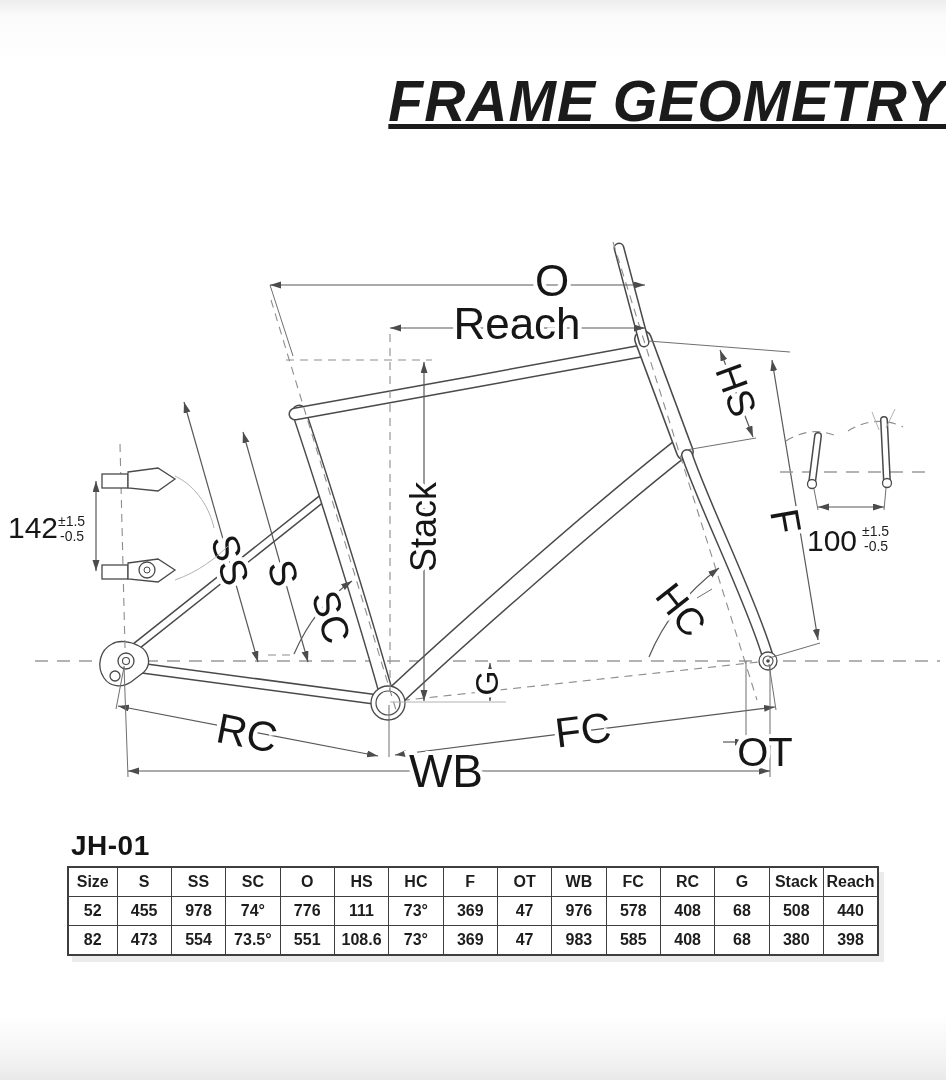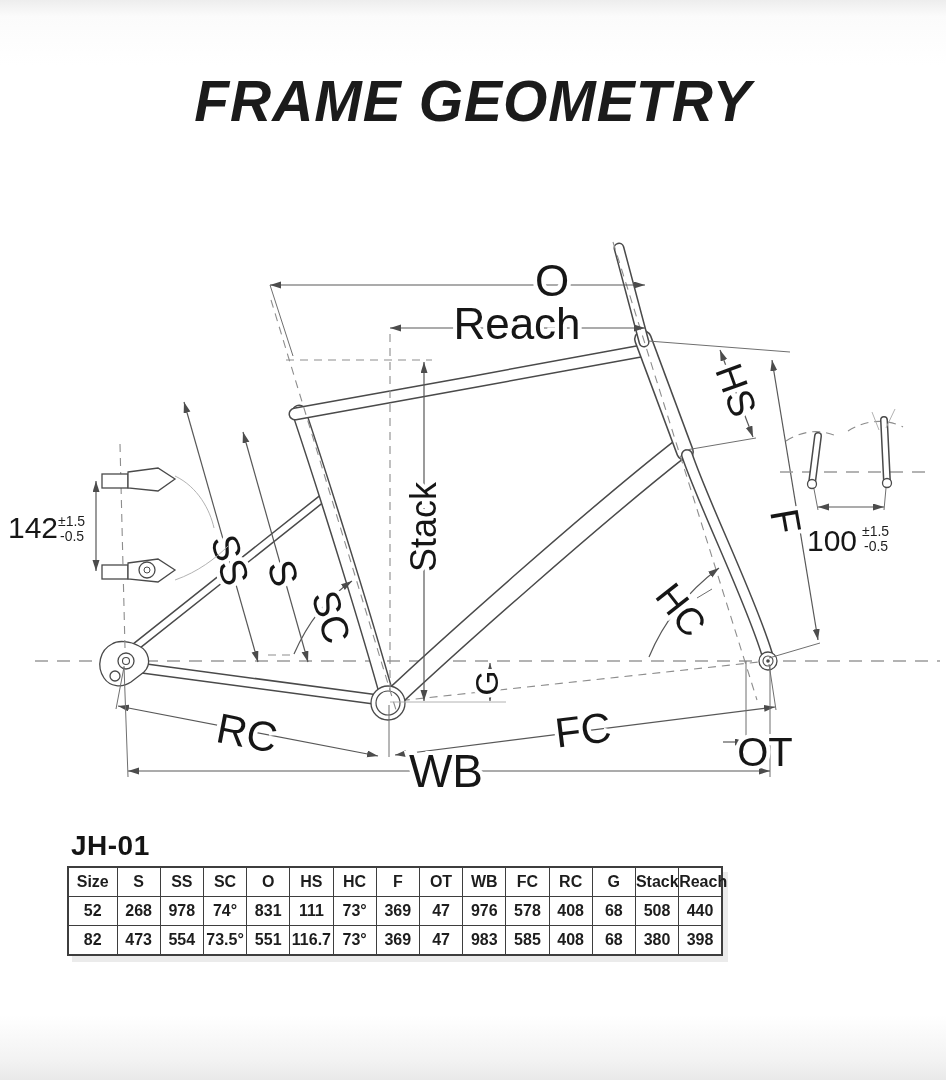--- a/index.html
+++ b/index.html
@@ -1,37 +1,37 @@
 <!DOCTYPE html>
 <html><head>
 <meta charset="utf-8">
 <style>
   html,body{margin:0;padding:0;background:#e9e9e9;}
   .page{position:relative;width:946px;height:1080px;overflow:hidden;
         background:linear-gradient(180deg,#ededed 0%,#fbfbfb 1.5%,#ffffff 6%,#ffffff 94%,#f3f3f3 98%,#e9e9e9 100%);
         font-family:"Liberation Sans",sans-serif;}
-  .title{position:absolute;top:68px;left:0;width:100%;text-align:center;
-         font-size:57px;font-weight:bold;font-style:italic;letter-spacing:1px;color:#1b1b1b;}
+  .title{position:absolute;top:68px;left:0;width:100%;text-align:right;
+         font-size:57px;font-weight:bold;font-style:italic;letter-spacing:1px;color:#1b1b1b;text-decoration:underline;}
   .model{position:absolute;left:71px;top:830px;font-size:28px;font-weight:bold;color:#141414;letter-spacing:0.5px;}
   svg.diagram{position:absolute;left:0;top:0;}
   
   .dim{stroke:#585858;stroke-width:1.2;fill:none;}
   .ext{stroke:#6f6f6f;stroke-width:1;fill:none;}
   .thin{stroke:#a9a9a9;stroke-width:0.9;fill:none;}
   .dash{stroke:#9b9b9b;stroke-width:1.3;fill:none;stroke-dasharray:13 9;}
   .dash2{stroke:#8d8d8d;stroke-width:1.1;fill:none;stroke-dasharray:8 6;}
   .to{stroke:#4a4a4a;fill:none;stroke-linecap:round;}
   .ti{stroke:#ffffff;fill:none;stroke-linecap:round;}
   .part{fill:#ffffff;stroke:#4a4a4a;stroke-width:1.3;}
   .dl{paint-order:stroke;stroke:#ffffff;stroke-width:8px;fill:#161616;
       font-family:"Liberation Sans",sans-serif;text-anchor:middle;}
   .tol{paint-order:stroke;stroke:#ffffff;stroke-width:4px;fill:#1e1e1e;
        font-family:"Liberation Sans",sans-serif;font-size:14px;}
   
-  table.geo{position:absolute;left:67px;top:866px;width:656px;border-collapse:collapse;table-layout:fixed;
+  table.geo{position:absolute;left:67px;top:866px;width:812px;border-collapse:collapse;table-layout:fixed;
             background:#ffffff;border:2px solid #3e3e3e;box-shadow:5px 6px 0 rgba(0,0,0,0.08);}
   table.geo th,table.geo td{border:1px solid #3e3e3e;height:28px;text-align:center;vertical-align:middle;
             font-size:16px;font-weight:bold;color:#1d1d1d;padding:0;font-family:"Liberation Sans",sans-serif;}
 </style>
 </head>
 <body>
 
 <div class="page">
 
   <div class="title">FRAME GEOMETRY</div>
@@ -206,42 +206,42 @@
           <th>FC</th>
           <th>RC</th>
           <th>G</th>
           <th>Stack</th>
           <th>Reach</th>
         </tr>
       </thead>
     <tbody>
         <tr>
           <td>52</td>
-          <td>268</td>
+          <td>455</td>
           <td>978</td>
           <td>74°</td>
-          <td>831</td>
+          <td>776</td>
           <td>111</td>
           <td>73°</td>
           <td>369</td>
           <td>47</td>
           <td>976</td>
           <td>578</td>
           <td>408</td>
           <td>68</td>
           <td>508</td>
           <td>440</td>
         </tr>
         <tr>
           <td>82</td>
           <td>473</td>
           <td>554</td>
           <td>73.5°</td>
           <td>551</td>
-          <td>116.7</td>
+          <td>108.6</td>
           <td>73°</td>
           <td>369</td>
           <td>47</td>
           <td>983</td>
           <td>585</td>
           <td>408</td>
           <td>68</td>
           <td>380</td>
           <td>398</td>
         </tr>

